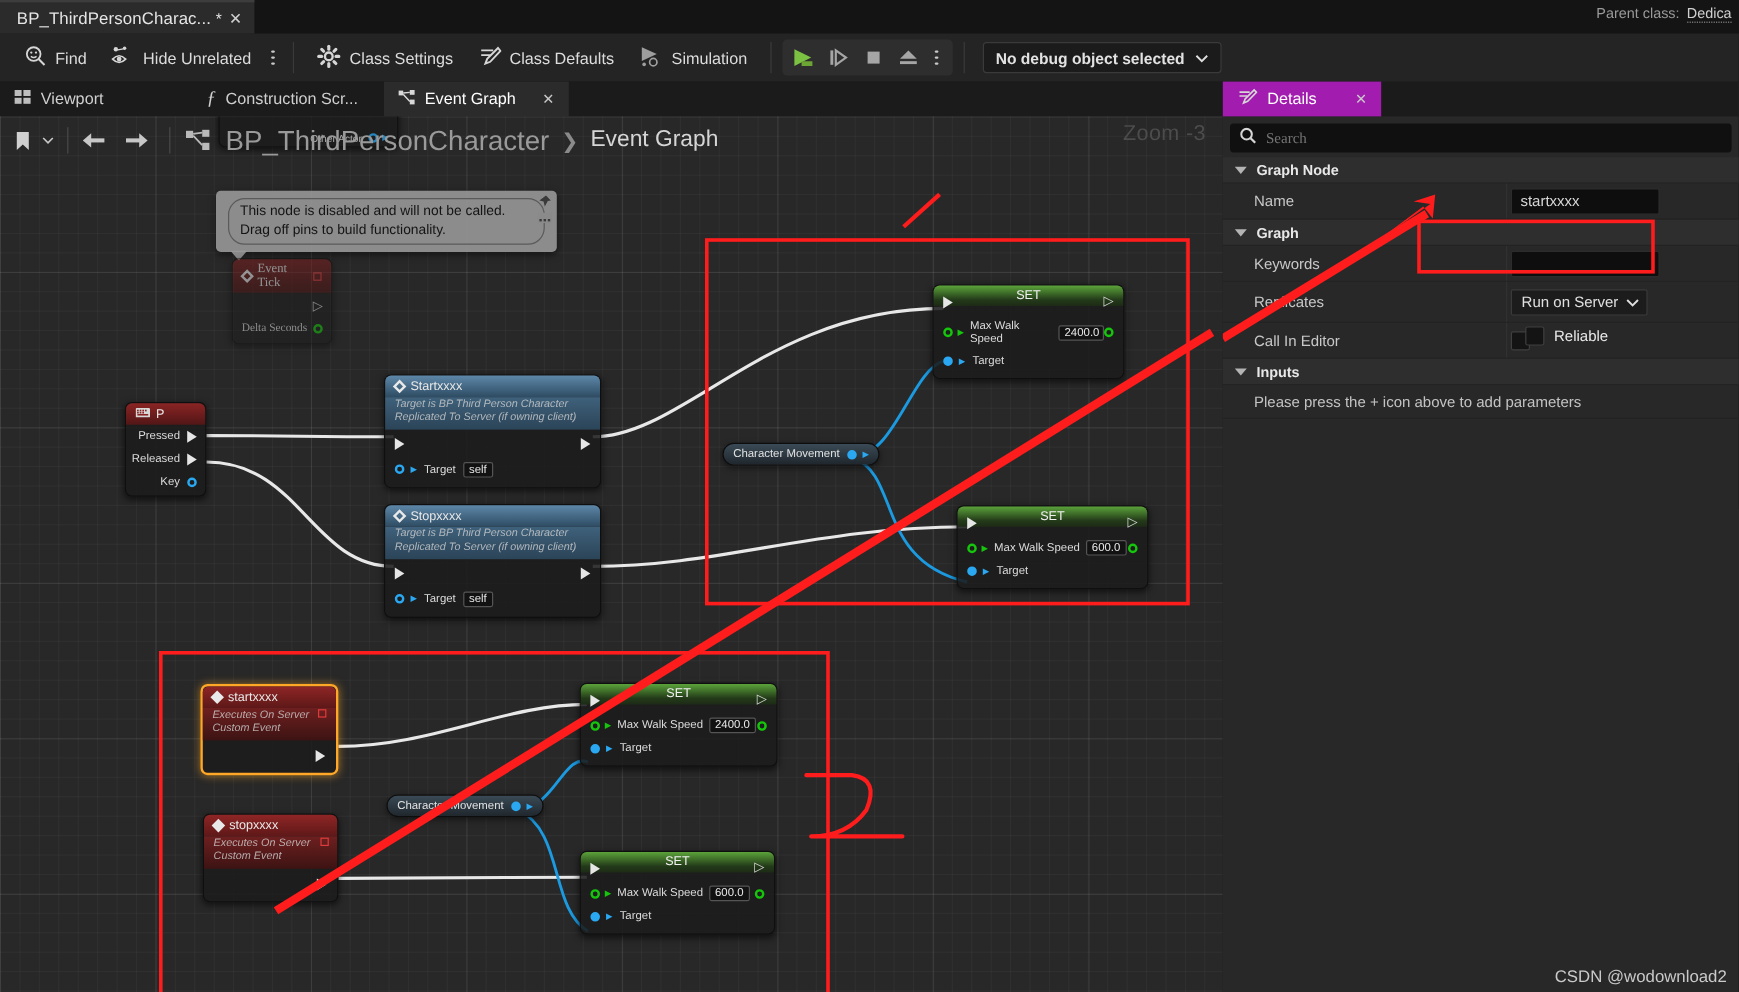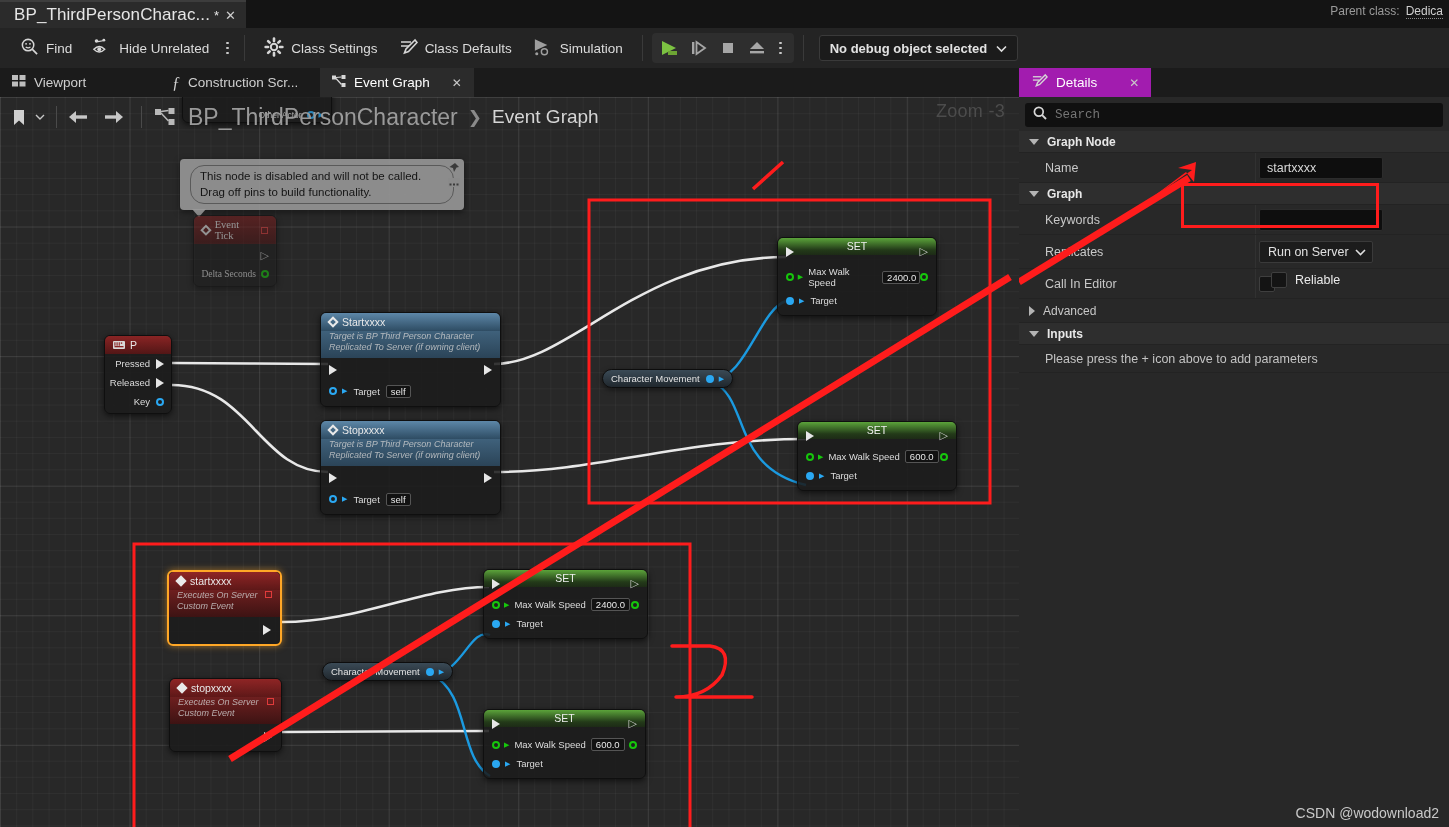--- a/index.html
+++ b/index.html
@@ -17,21 +17,21 @@
     position:absolute; left:0; top:0; width:1449px; height:28px;
     background:#141414;
   }
   .doc-tab{
     position:absolute; left:0; top:0; height:28px;
     background:#2b2b2b;
     display:flex; align-items:center; gap:0px;
     padding:0 10px 0 14px;
     border-top:2px solid #3d3d3d;
   }
-  .doc-tab .tab-title{ font-size:17px; color:#e6e6e6; letter-spacing:.1px;}
+  .doc-tab .tab-title{ font-size:14px; color:#e6e6e6; letter-spacing:.1px;}
   .doc-tab .tab-dirty{ font-size:13px; color:#e6e6e6; margin:0 6px 0 4px;}
   .doc-tab .tab-close{ font-size:13px; color:#cfcfcf; cursor:pointer; }
 
   .parent-class{
     position:absolute; right:6px; top:4px;
     font-size:12px; color:#9a9a9a;
     display:flex; align-items:baseline; gap:6px;
   }
   .parent-class .pc-val{
     color:#cfcfcf; border-bottom:1px dotted #8b8b8b;
@@ -184,21 +184,21 @@
     display:flex; align-items:center; gap:8px; padding:0 12px;
     font-size:13.5px; color:#ffffff;
   }
   .det-tab .d-close{ margin-left:24px; font-size:12px; color:#c9c9c9; cursor:pointer;}
   .det-search{
     margin:6px 6px 4px 6px; height:24px; background:#101010;
     border-radius:3px; display:flex; align-items:center; gap:8px; padding:0 8px;
   }
   .det-search input{
     background:transparent;border:none;outline:none;color:#d8d8d8;
-    font-size:12.5px; font-family:Liberation Mono, monospace; width:100%;
+    font-size:12.5px; font-family:Liberation Serif, serif; width:100%;
   }
   .det-search input::placeholder{ color:#757575; }
   .cat-row{
     height:22px; background:#2e2e2e; display:flex; align-items:center; gap:8px;
     padding-left:10px; font-size:12px; font-weight:bold; color:#e8e8e8;
     border-bottom:1px solid #232323;
   }
   .caret-d{ width:0;height:0;border-left:5px solid transparent;border-right:5px solid transparent;border-top:6px solid #b4b4b4;}
   .caret-r{ width:0;height:0;border-top:5px solid transparent;border-bottom:5px solid transparent;border-left:6px solid #b4b4b4;}
   .prop-row{
@@ -827,24 +827,20 @@
     </div>
 
     <div class="prop-row" style="position:relative;">
       <div class="vdiv"></div>
       <div class="prop-label">Call In Editor</div>
       <div class="prop-val">
         <div class="chk"></div>
       </div>
     </div>
 
-    <div class="cat-row" style="background:#282828;font-weight:normal;color:#c8c8c8;height:24px;">
-      <span class="caret-r"></span>
-      <span>Advanced</span>
-    </div>
 
     <div class="cat-row">
       <span class="caret-d"></span>
       <span>Inputs</span>
     </div>
     <div class="note-row">Please press the + icon above to add parameters</div>
 
     <div class="reliable-row" style="left:252px; top:204px;">
       <span class="chk"></span>
       <span>Reliable</span>

